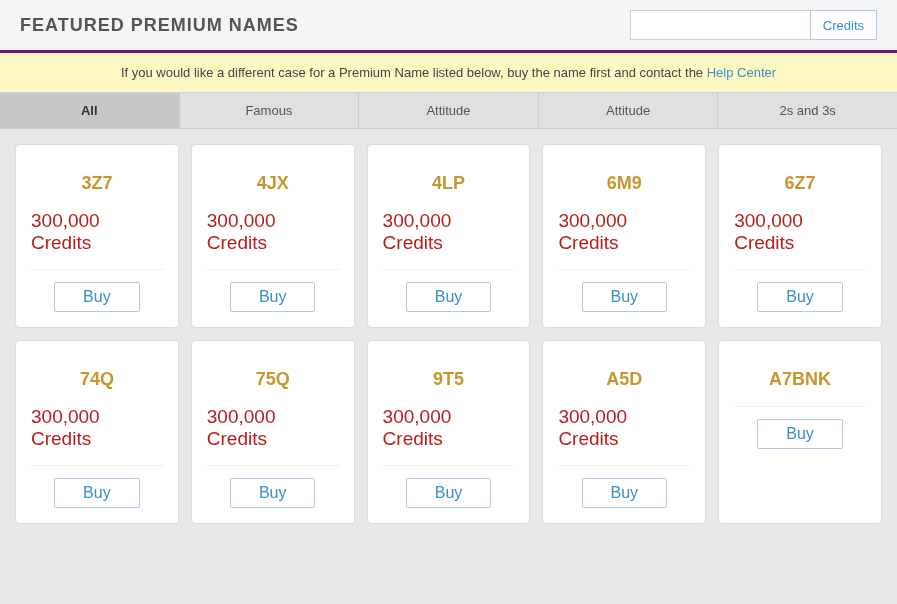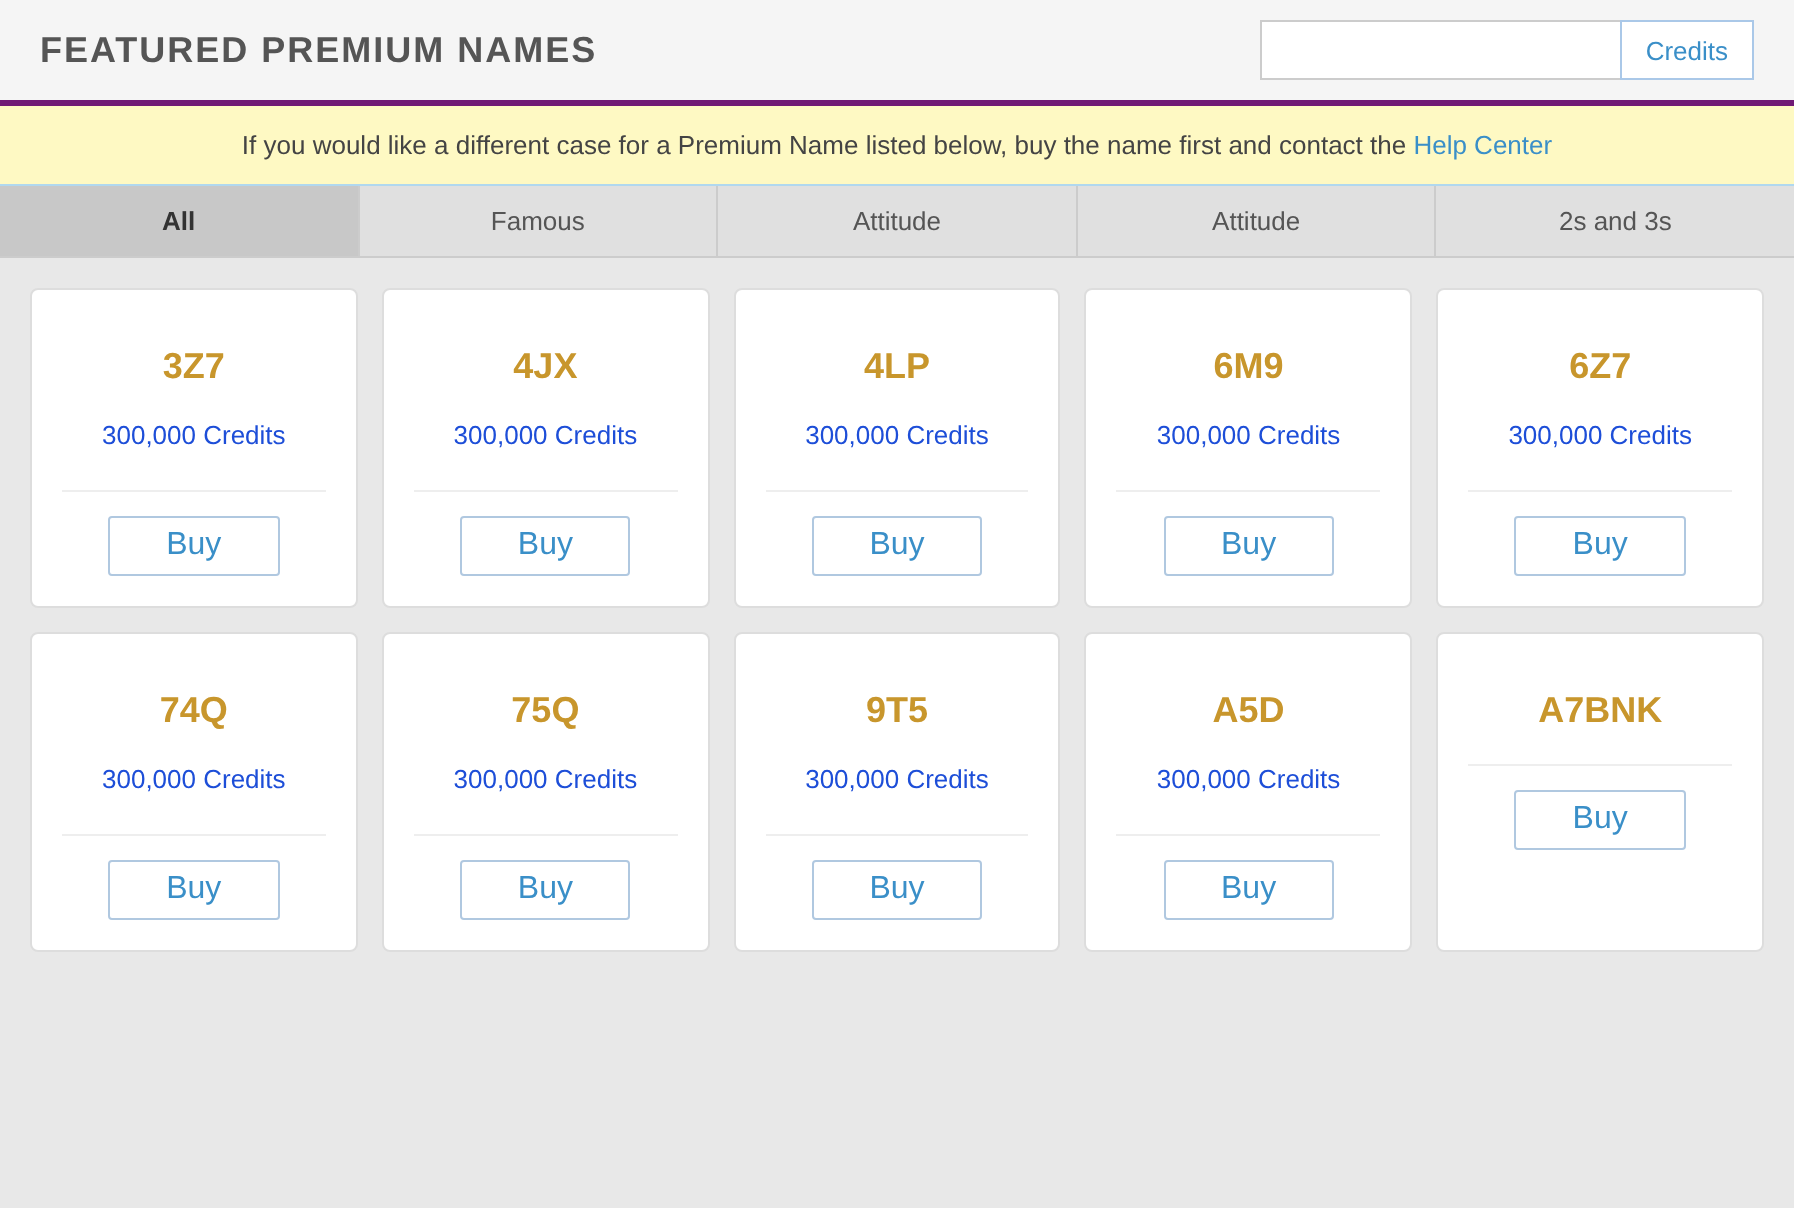--- a/index.html
+++ b/index.html
@@ -101,22 +101,22 @@
       min-height: 160px;
     }
     .card-name {
       font-size: 18px;
       font-weight: bold;
       color: #c8962c;
       margin-bottom: 16px;
       margin-top: 8px;
     }
     .card-credits {
-      font-size: 13px;
-      color: #1d4ed8;
+      font-size: 19px;
+      color: #b91c1c;
       margin-bottom: auto;
       padding-bottom: 15px;
     }
     .card-divider {
       width: 100%;
       border: none;
       border-top: 1px solid #eee;
       margin-bottom: 12px;
     }
     .buy-button {

